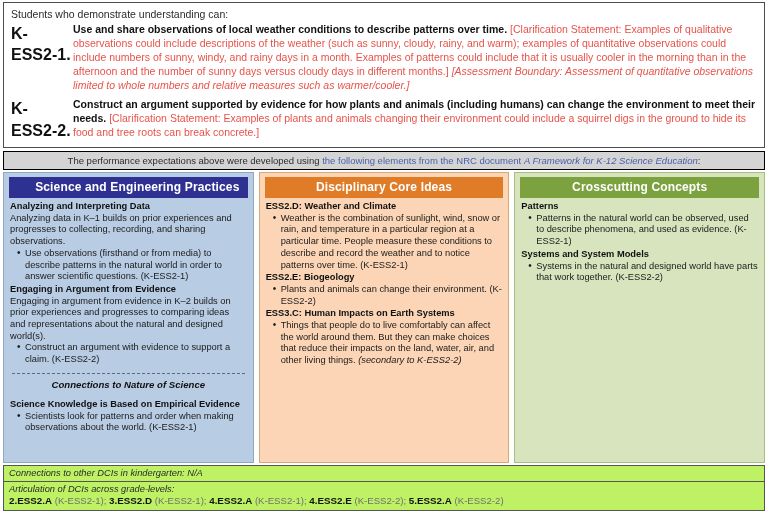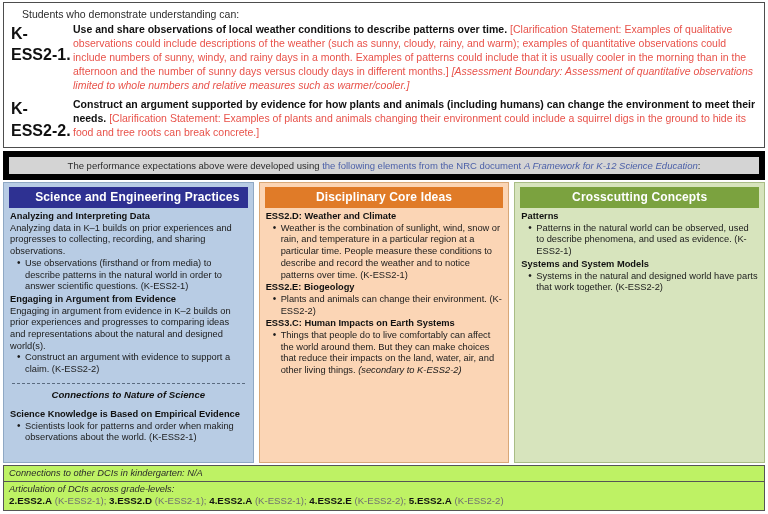--- a/index.html
+++ b/index.html
@@ -31,21 +31,20 @@
     border: 1px solid #4d4d4d;
     margin: 2px 3px 0 3px;
     padding: 5px 7px 6px 7px;
     background: #ffffff;
   }
   .pe-intro {
     font-size: 10.5px;
     color: #2b2b2b;
     line-height: 1.25;
     margin-bottom: 2px;
-    margin-left: 11px;
   }
   .pe-row {
     display: flex;
     align-items: flex-start;
     margin-bottom: 6px;
   }
   .pe-row:last-child { margin-bottom: 0; }
   .pe-code {
     flex: 0 0 62px;
     font-size: 16px;
@@ -69,21 +68,21 @@
   .pe-assess {
     color: #e8524a;
     font-style: italic;
   }
 
   
   .banner {
     box-sizing: border-box;
     margin: 3px 3px 0 3px;
     background: #d4d4d4;
-    border: 6px solid #000000;
+    border: 1px solid #000000;
     text-align: center;
     font-size: 9.5px;
     color: #2b2b2b;
     padding: 3px 4px 3px 4px;
     line-height: 1.2;
   }
   .banner .lnk { color: #4a5fa8; }
   .banner .ital { font-style: italic; color: #4a5fa8; }
 
   

